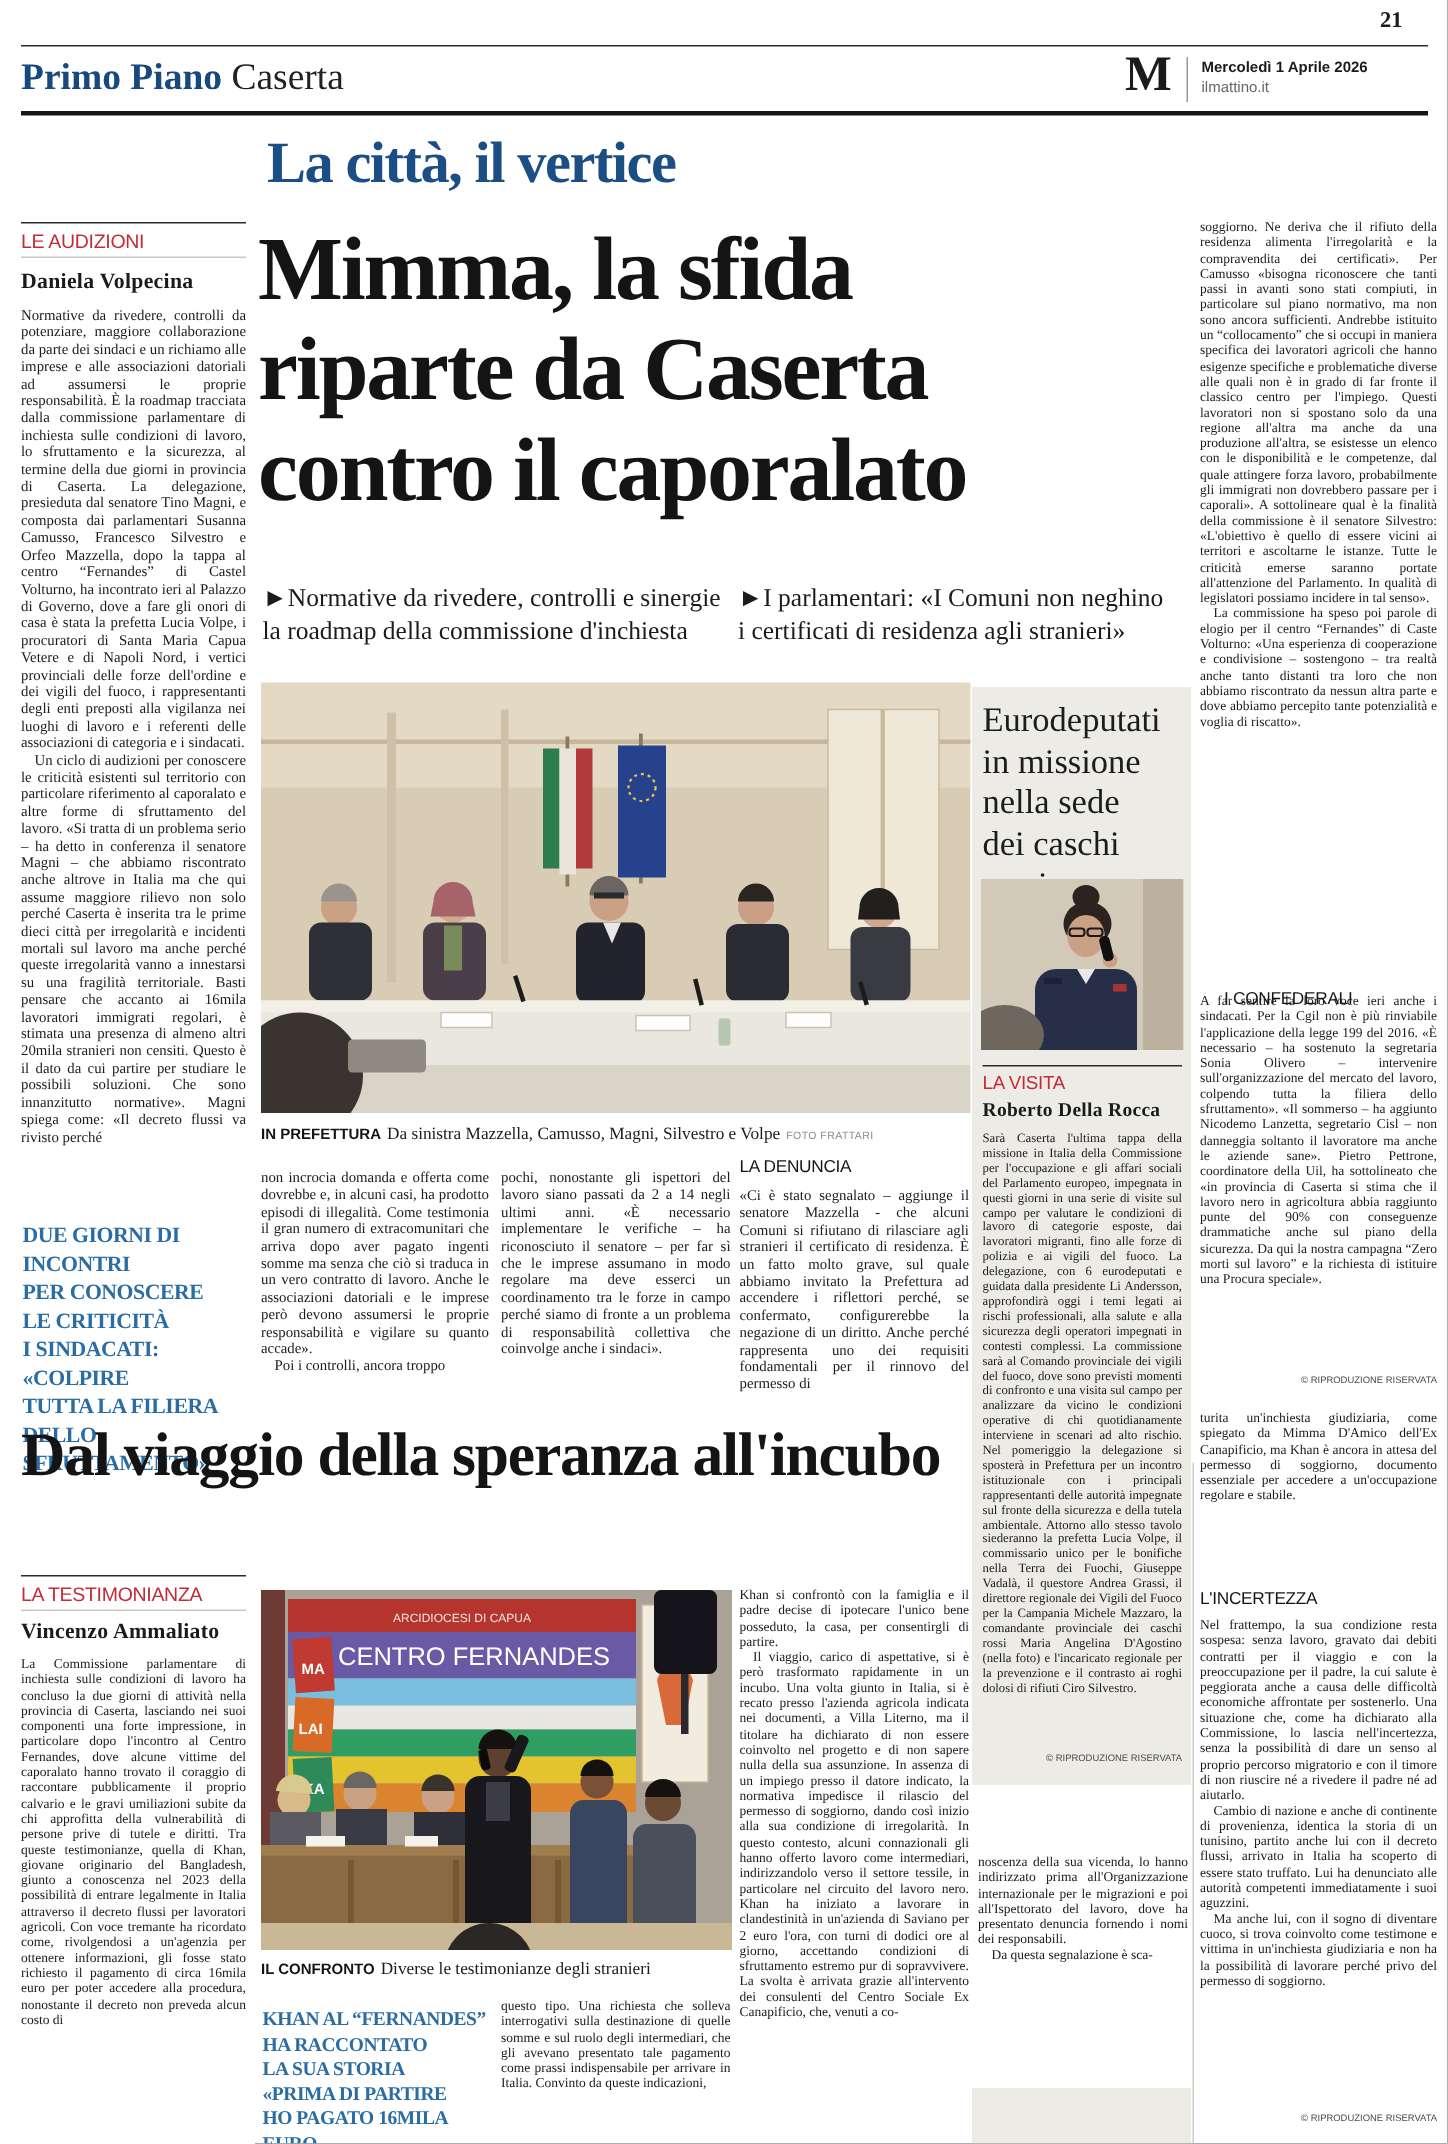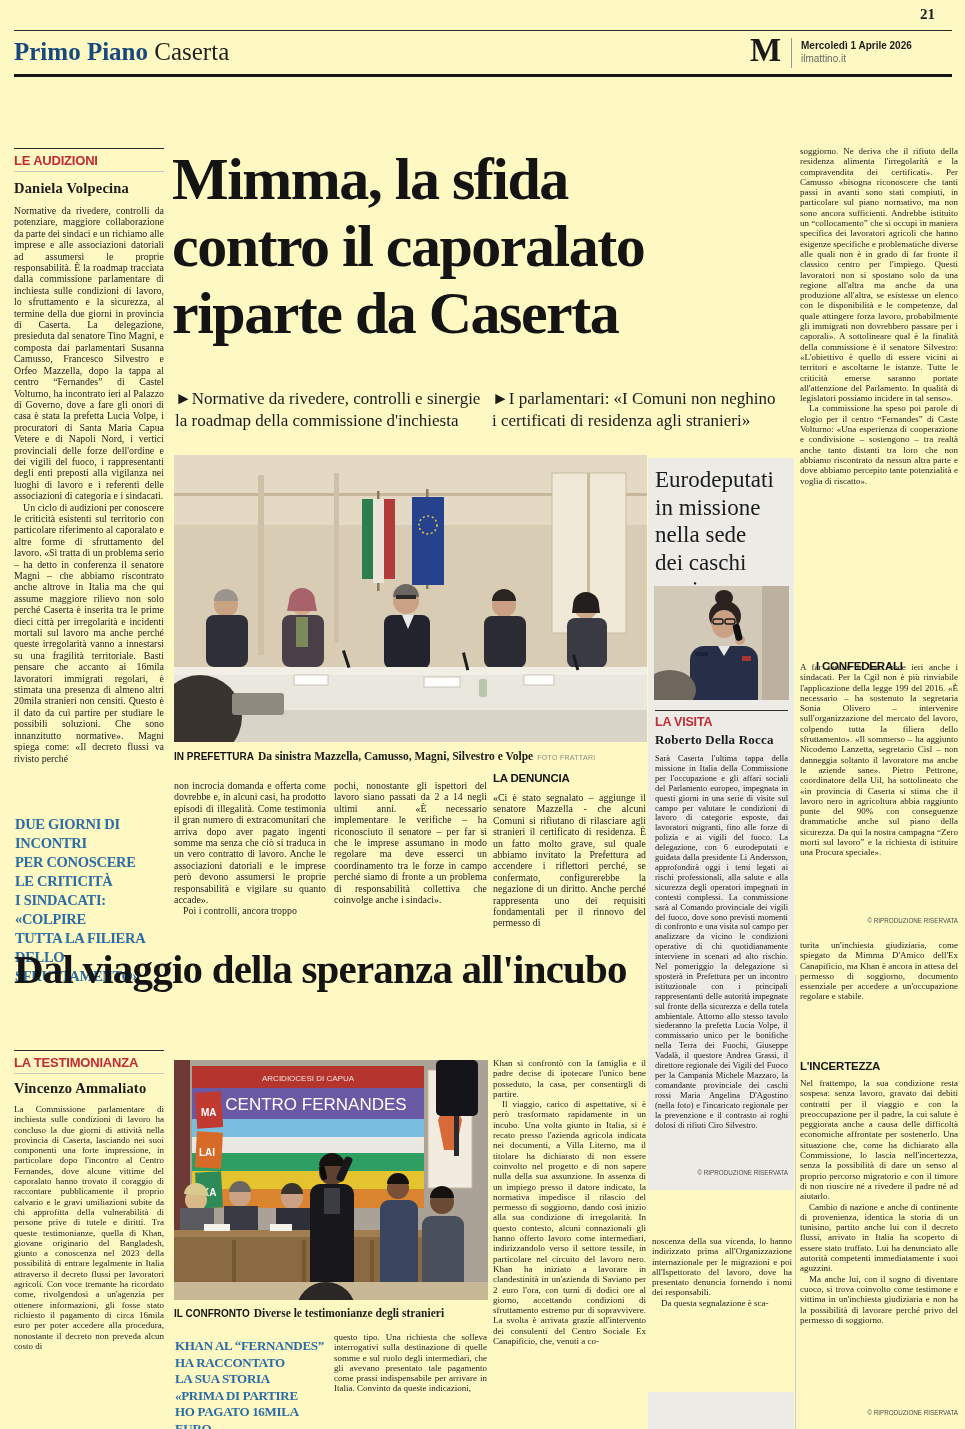--- a/index.html
+++ b/index.html
@@ -1,37 +1,37 @@
 <!DOCTYPE html>
 <html><head>
 <meta charset="utf-8">
 <style>
   html,body{margin:0;padding:0;background:#6e6e6e}
-  .page{position:relative;width:965px;height:1429px;margin:0 auto;background:#fef9c3;
+  .page{position:relative;width:965px;height:1429px;margin:0 auto;background:#ffffff;
         font-family:"Liberation Serif",serif;color:#1b1b1b;overflow:hidden}
   .abs{position:absolute}
   .sans{font-family:"Liberation Sans",sans-serif}
   .jtxt{text-align:justify;overflow:hidden}
   .txt-lead{font-size:9.9px;line-height:11.4px}
   .txt-side{font-size:8.5px;line-height:9.9px}
   .txt-s2{font-size:9px;line-height:10.3px}
   .jtxt p{margin:0}
   .jtxt p.ind{text-indent:9px}
-  .kick{font-family:"Liberation Sans",sans-serif;font-weight:700;letter-spacing:-0.2px}
+  .kick{font-family:"Liberation Sans",sans-serif;font-weight:400;letter-spacing:-0.2px}
   .kick-red{color:#c32b35;font-size:13px;border-top:1px solid #2b2b2b;padding:4px 0 3px;
             border-bottom:1px solid #c9c9c4}
   .kick-black{color:#141414;font-size:11.5px;margin:6px 0 2px}
   .byline{font-weight:700;font-size:14.5px;letter-spacing:.2px}
   .rights{font-family:"Liberation Sans",sans-serif;font-size:6.3px;color:#4a4a4a;text-align:right;margin-top:3px}
   .pullq{font-family:Liberation Serif, serif;font-weight:700;color:#2a6da5;letter-spacing:-0.3px}
   .pq1{font-size:14.5px;line-height:19px}
   .pq2{font-size:13px;line-height:16.5px}
   .headline{font-weight:700;color:#141414;letter-spacing:-1.5px}
   .capkick{font-family:"Liberation Sans",sans-serif;font-weight:700;font-size:10px;color:#141414}
-  .captext{font-weight:700;font-size:11.5px}
+  .captext{font-weight:400;font-size:11.5px}
   .capcredit{font-family:"Liberation Sans",sans-serif;font-size:7px;color:#8b8b86;letter-spacing:.3px}
   .hline{background:#2b2b2b}
   .graybox{background:#ecebe6}
   svg{display:block}
 </style>
 </head>
 <body>
 
 <div class="page">
 
@@ -44,25 +44,26 @@
   </div>
 
   <div class="abs" style="left:750px;top:32px;font-size:33px;font-weight:700">M</div>
   <div class="abs" style="left:791px;top:38px;width:1px;height:30px;background:#9a9a9a"></div>
   <div class="abs sans" style="left:801px;top:40px">
     <div style="font-weight:700;font-size:10px">Mercoledì 1 Aprile 2026</div>
     <div style="font-size:10px;color:#666;margin-top:2px">ilmattino.it</div>
   </div>
   <div class="abs" style="left:14px;top:74px;width:938px;height:3px;background:#161616"></div>
 
+  <div class="abs" style="left:178px;top:86px;font-size:39px;font-weight:700;color:#1b4e85;letter-spacing:-1px">La città, il vertice</div>
 
   <div class="abs headline" style="left:172px;top:146px;width:630px;font-size:60px;line-height:67px">
     <div>Mimma, la sfida</div>
+    <div>riparte da Caserta</div>
     <div>contro il caporalato</div>
-    <div>riparte da Caserta</div>
   </div>
 
   <div class="abs" style="left:175px;top:388px;width:318px;font-size:17px;line-height:21.5px">
     <div>►Normative da rivedere, controlli e sinergie</div>
     <div>la roadmap della commissione d'inchiesta</div>
   </div>
   <div class="abs" style="left:492px;top:388px;width:310px;font-size:17px;line-height:21.5px">
     <div>►I parlamentari: «I Comuni non neghino</div>
     <div>i certificati di residenza agli stranieri»</div>
   </div>

